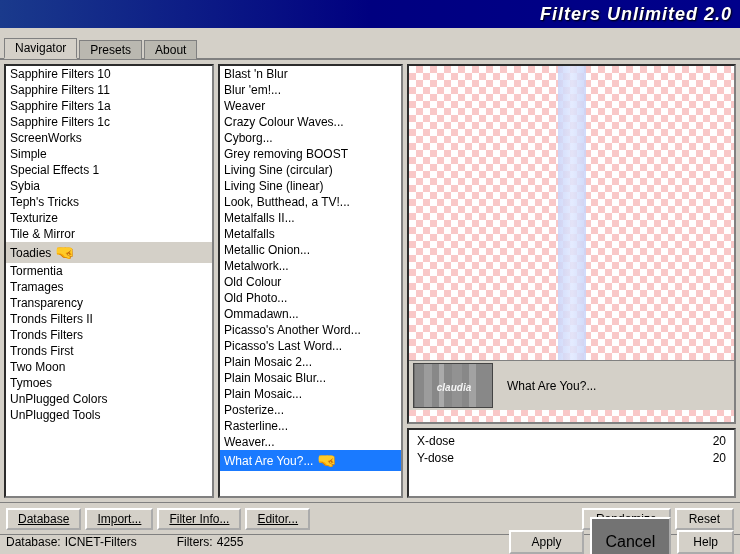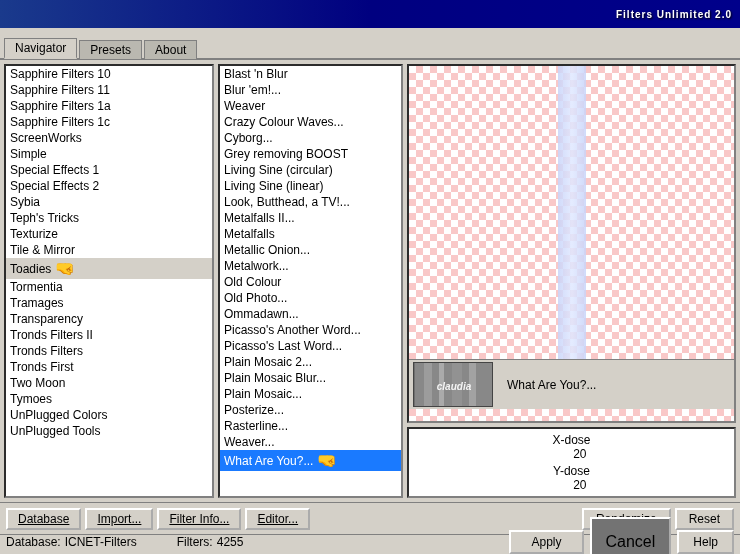--- a/index.html
+++ b/index.html
@@ -16,22 +16,23 @@
     .title-bar {
       background: linear-gradient(to right, #1a3a8c, #000080, #00008b);
       color: #fff;
       padding: 4px 8px;
       display: flex;
       align-items: center;
       justify-content: flex-end;
       height: 28px;
     }
     .title-bar-text {
+      font-style: italic;
       font-weight: bold;
-      font-size: 10px;
+      font-size: 18px;
       color: #ffffff;
       text-shadow: 1px 1px 2px #000;
       letter-spacing: 1px;
     }
 
     
     .tab-bar {
       background: #d4d0c8;
       display: flex;
       align-items: flex-end;
@@ -155,21 +156,20 @@
       padding: 4px 8px;
       display: flex;
       flex-direction: column;
       gap: 3px;
       min-height: 70px;
     }
     .param-row {
       display: flex;
       align-items: center;
       justify-content: space-between;
-      flex-direction: column;
     }
     .param-label {
       font-size: 12px;
       flex: 1;
     }
     .param-value {
       font-size: 12px;
       min-width: 30px;
       text-align: right;
     }
@@ -306,23 +306,20 @@
         <span>Sapphire Filters 1c</span>
       </div>
     <div class="list-item">
         <span>ScreenWorks</span>
       </div>
     <div class="list-item">
         <span>Simple</span>
       </div>
     <div class="list-item">
         <span>Special Effects 1</span>
-      </div>
-    <div class="list-item">
-        <span>Special Effects 2</span>
       </div>
     <div class="list-item">
         <span>Sybia</span>
       </div>
     <div class="list-item">
         <span>Teph's Tricks</span>
       </div>
     <div class="list-item">
         <span>Texturize</span>
       </div>

